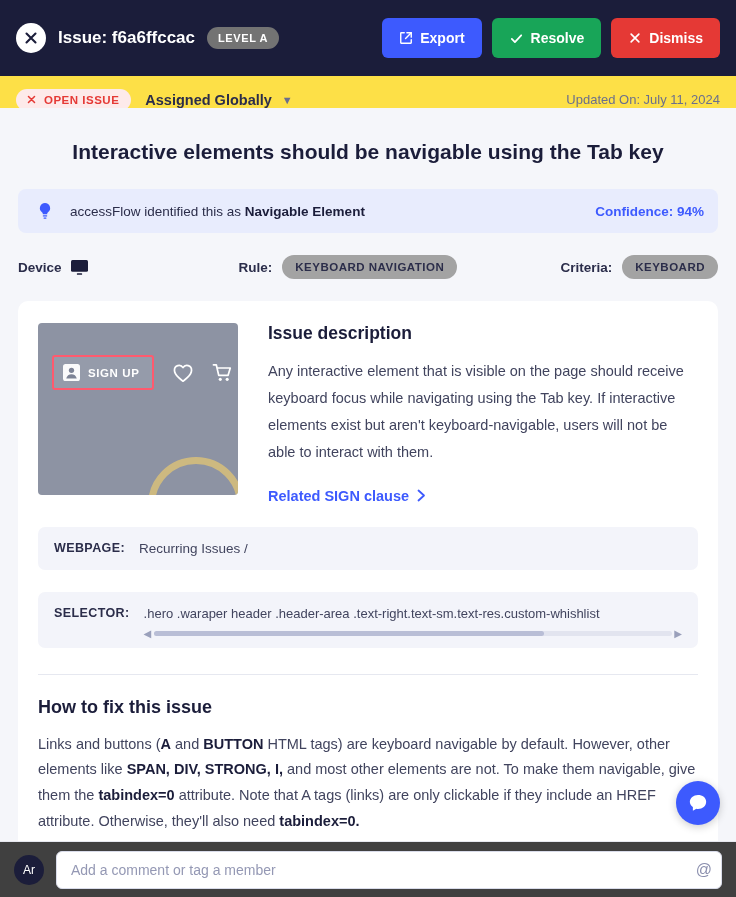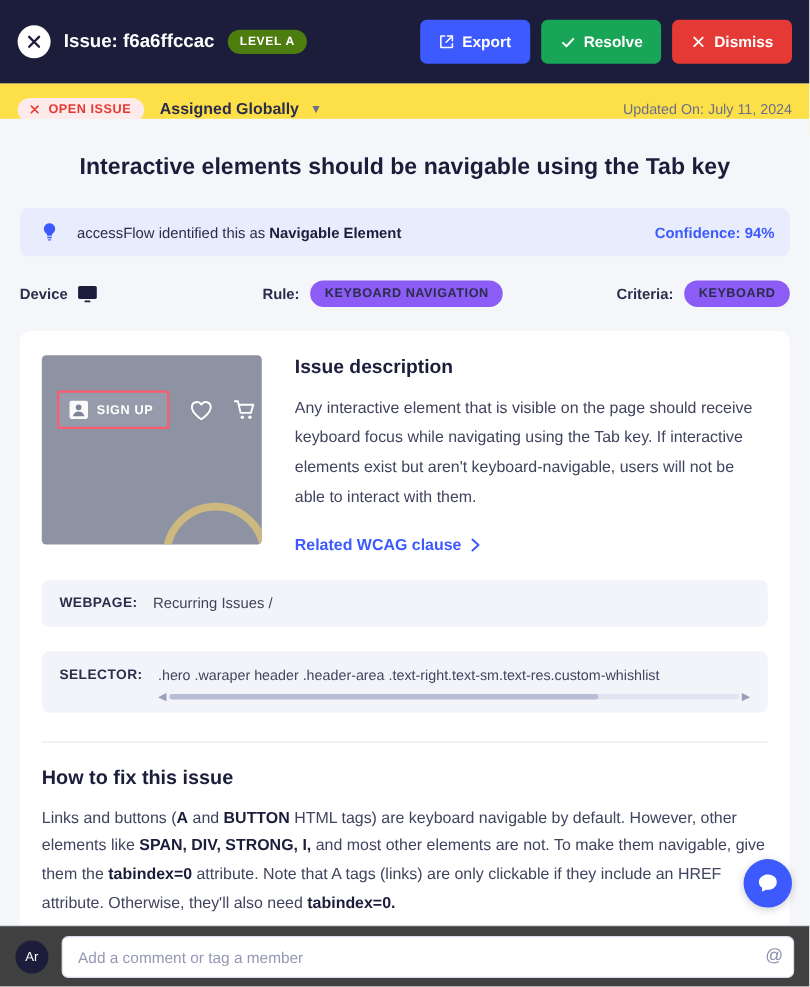--- a/index.html
+++ b/index.html
@@ -35,21 +35,21 @@
     flex: 0 0 auto;
   }
   .close-btn svg { display: block; }
   .issue-title {
     color: #ffffff;
     font-size: 17px;
     font-weight: bold;
     white-space: nowrap;
   }
   .level-badge {
-    background: #4d7c0f;
+    background: #737373;
     color: #ffffff;
     font-size: 11px;
     font-weight: bold;
     letter-spacing: .6px;
     border-radius: 12px;
     padding: 5px 11px;
   }
   .topbar-actions {
     margin-left: auto;
     display: flex;
@@ -152,21 +152,21 @@
     margin: 22px 18px 0 18px;
     font-size: 13.5px;
     color: #2b2d4a;
     justify-content: flex-end;
   }
   .meta-label { font-weight: bold; color: #2b2d4a; }
   .device-group { display: flex; align-items: center; gap: 8px; }
   .rule-group { display: flex; align-items: center; gap: 10px; margin-left: 150px; }
   .criteria-group { display: flex; align-items: center; gap: 10px; margin-left: auto; }
   .pill {
-    background: #8b5cf6;
+    background: #a3a3a3;
     color: #2b2d4a;
     font-size: 11.5px;
     font-weight: bold;
     letter-spacing: .5px;
     border-radius: 13px;
     padding: 6px 13px;
     white-space: nowrap;
   }
 
   .card {
@@ -482,21 +482,21 @@
               <circle cx="16.6" cy="18" r="1.7" fill="#ffffff"></circle>
             </svg>
           </div>
           <div class="thumb-arc"></div>
         </div>
 
         <div class="desc-col">
           <h2 class="desc-title">Issue description</h2>
           <p class="desc-body">Any interactive element that is visible on the page should receive keyboard focus while navigating using the Tab key. If interactive elements exist but aren't keyboard-navigable, users will not be able to interact with them.</p>
           <div class="wcag-link">
-            <span>Related WCAG clause</span>
+            <span>Related SIGN clause</span>
             <svg width="9" height="13" viewBox="0 0 9 13">
               <path d="M1.5 1.5 L7 6.5 L1.5 11.5" fill="none" stroke="#3d5afe" stroke-width="1.8" stroke-linecap="round" stroke-linejoin="round"></path>
             </svg>
           </div>
         </div>
       </div>
 
       <div class="info-box">
         <span class="info-key">WEBPAGE:</span>
         <span class="info-val">Recurring Issues /</span>

